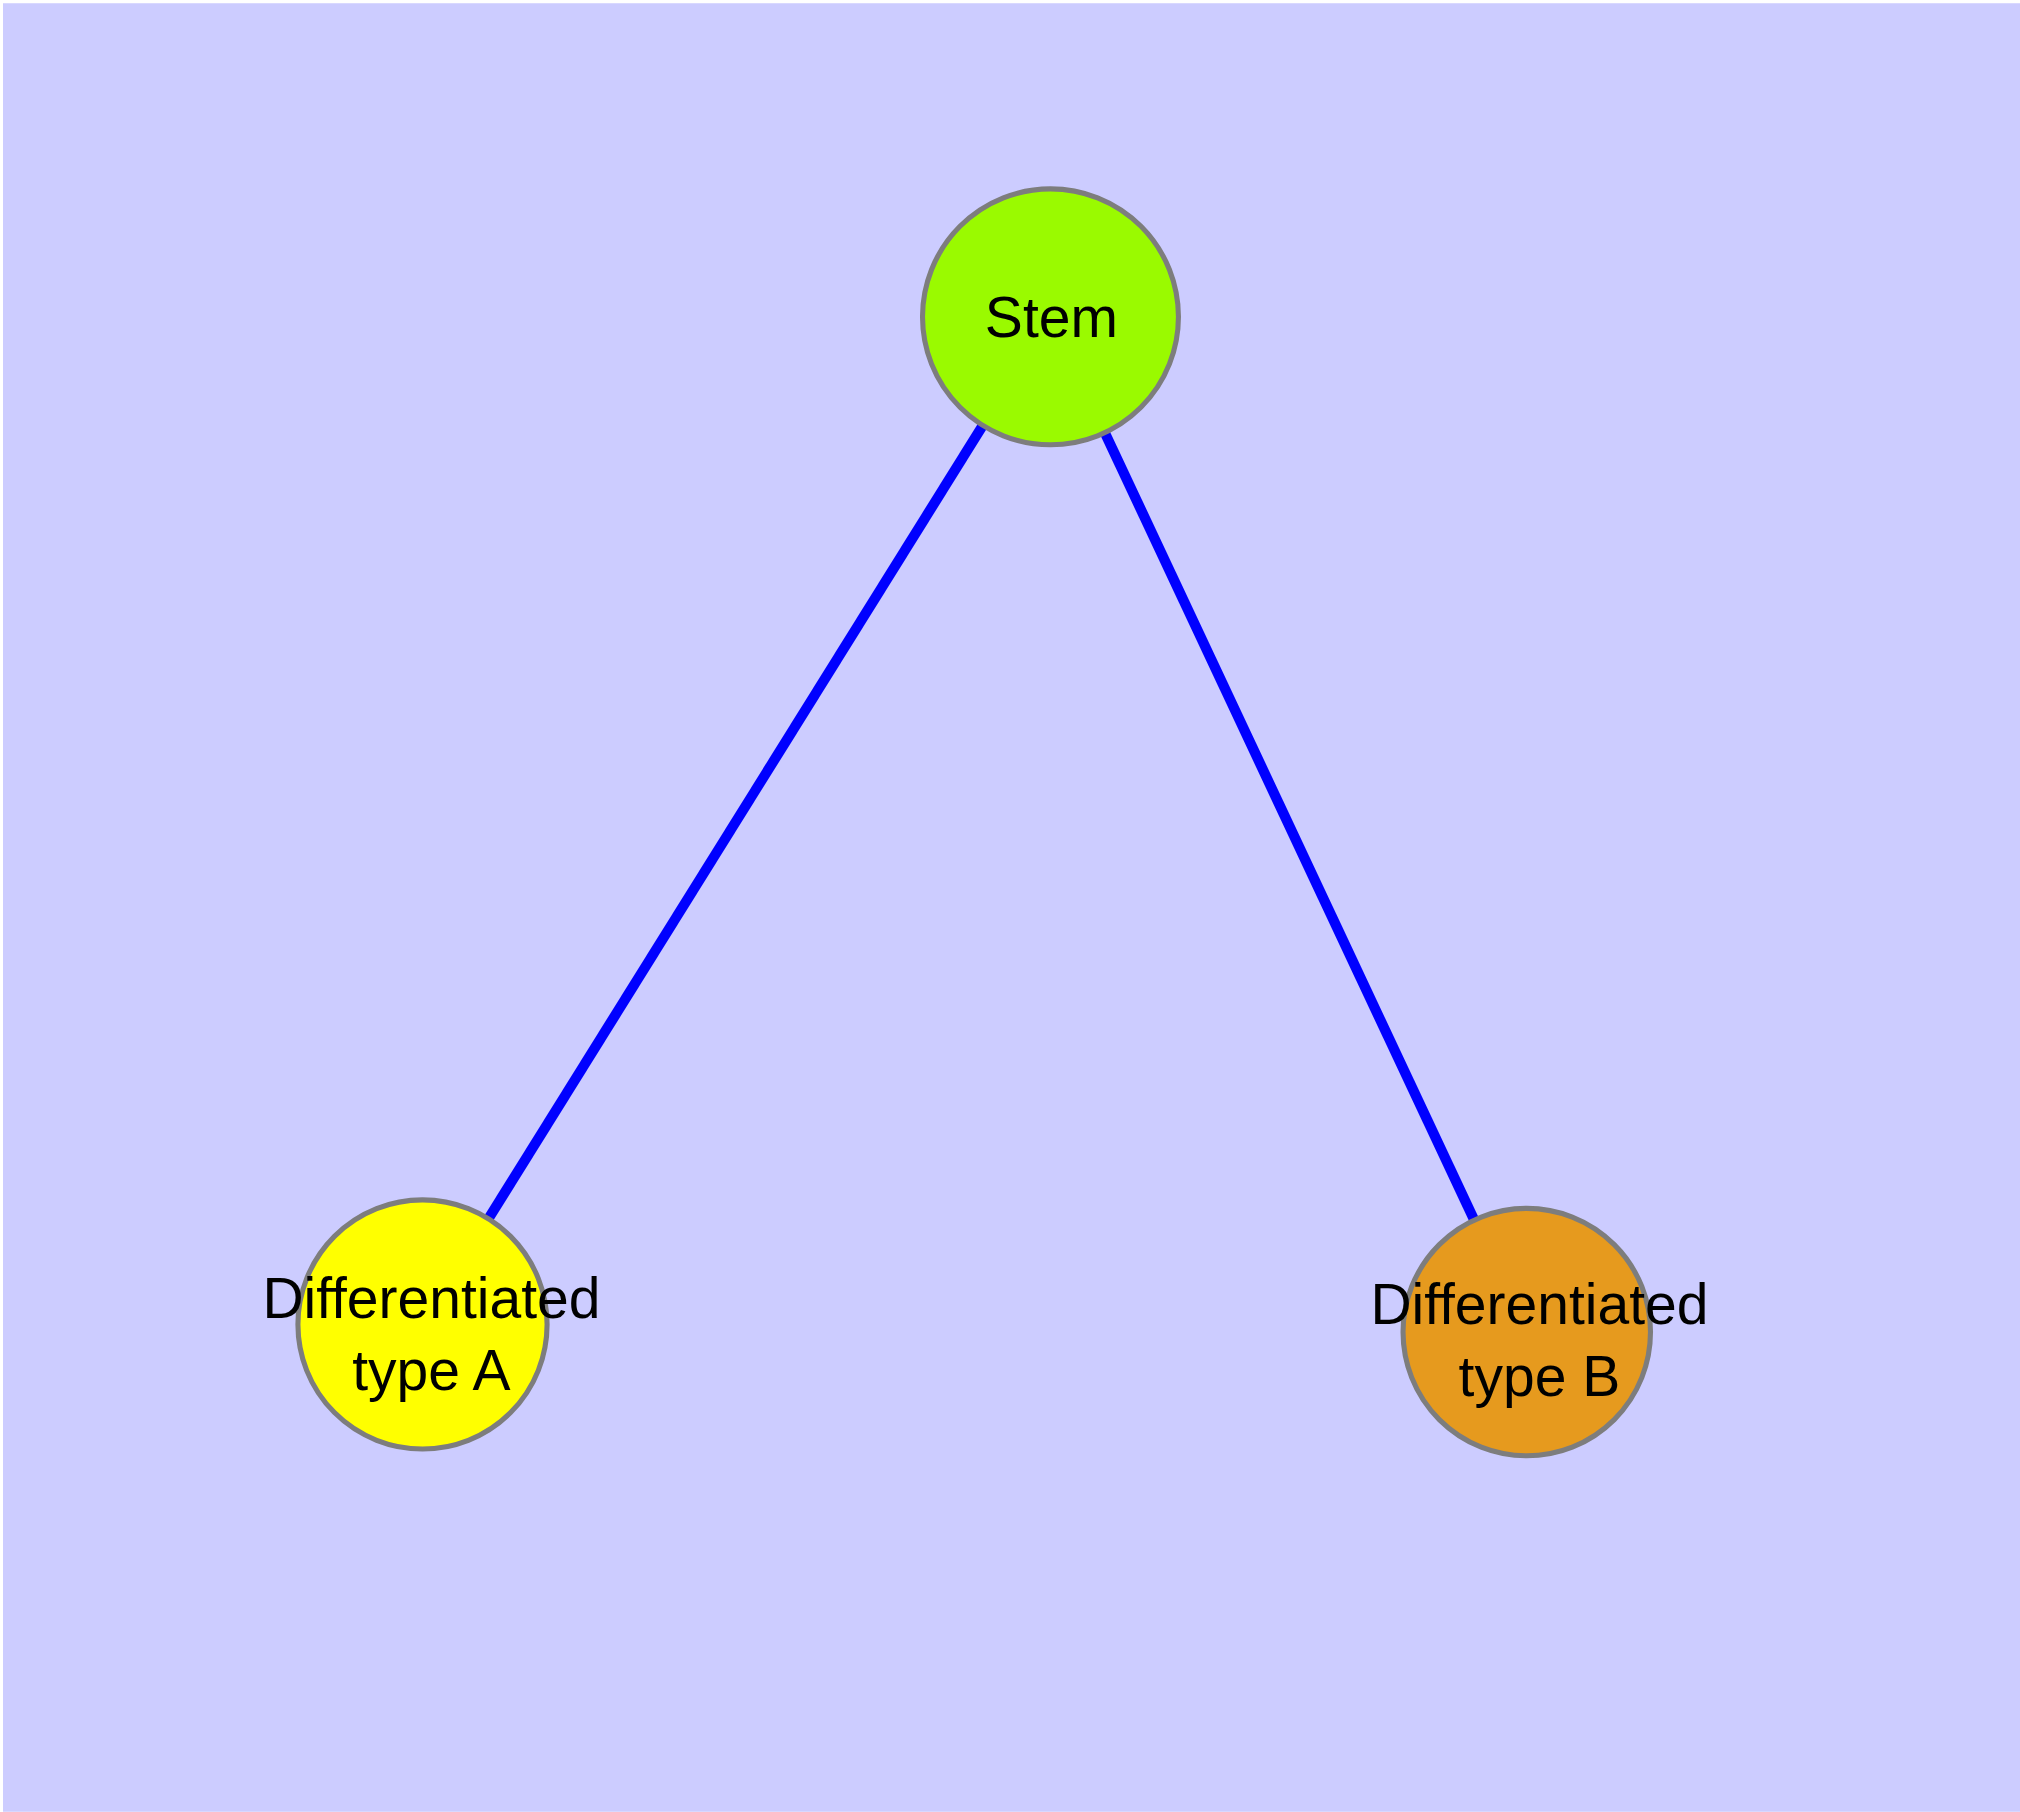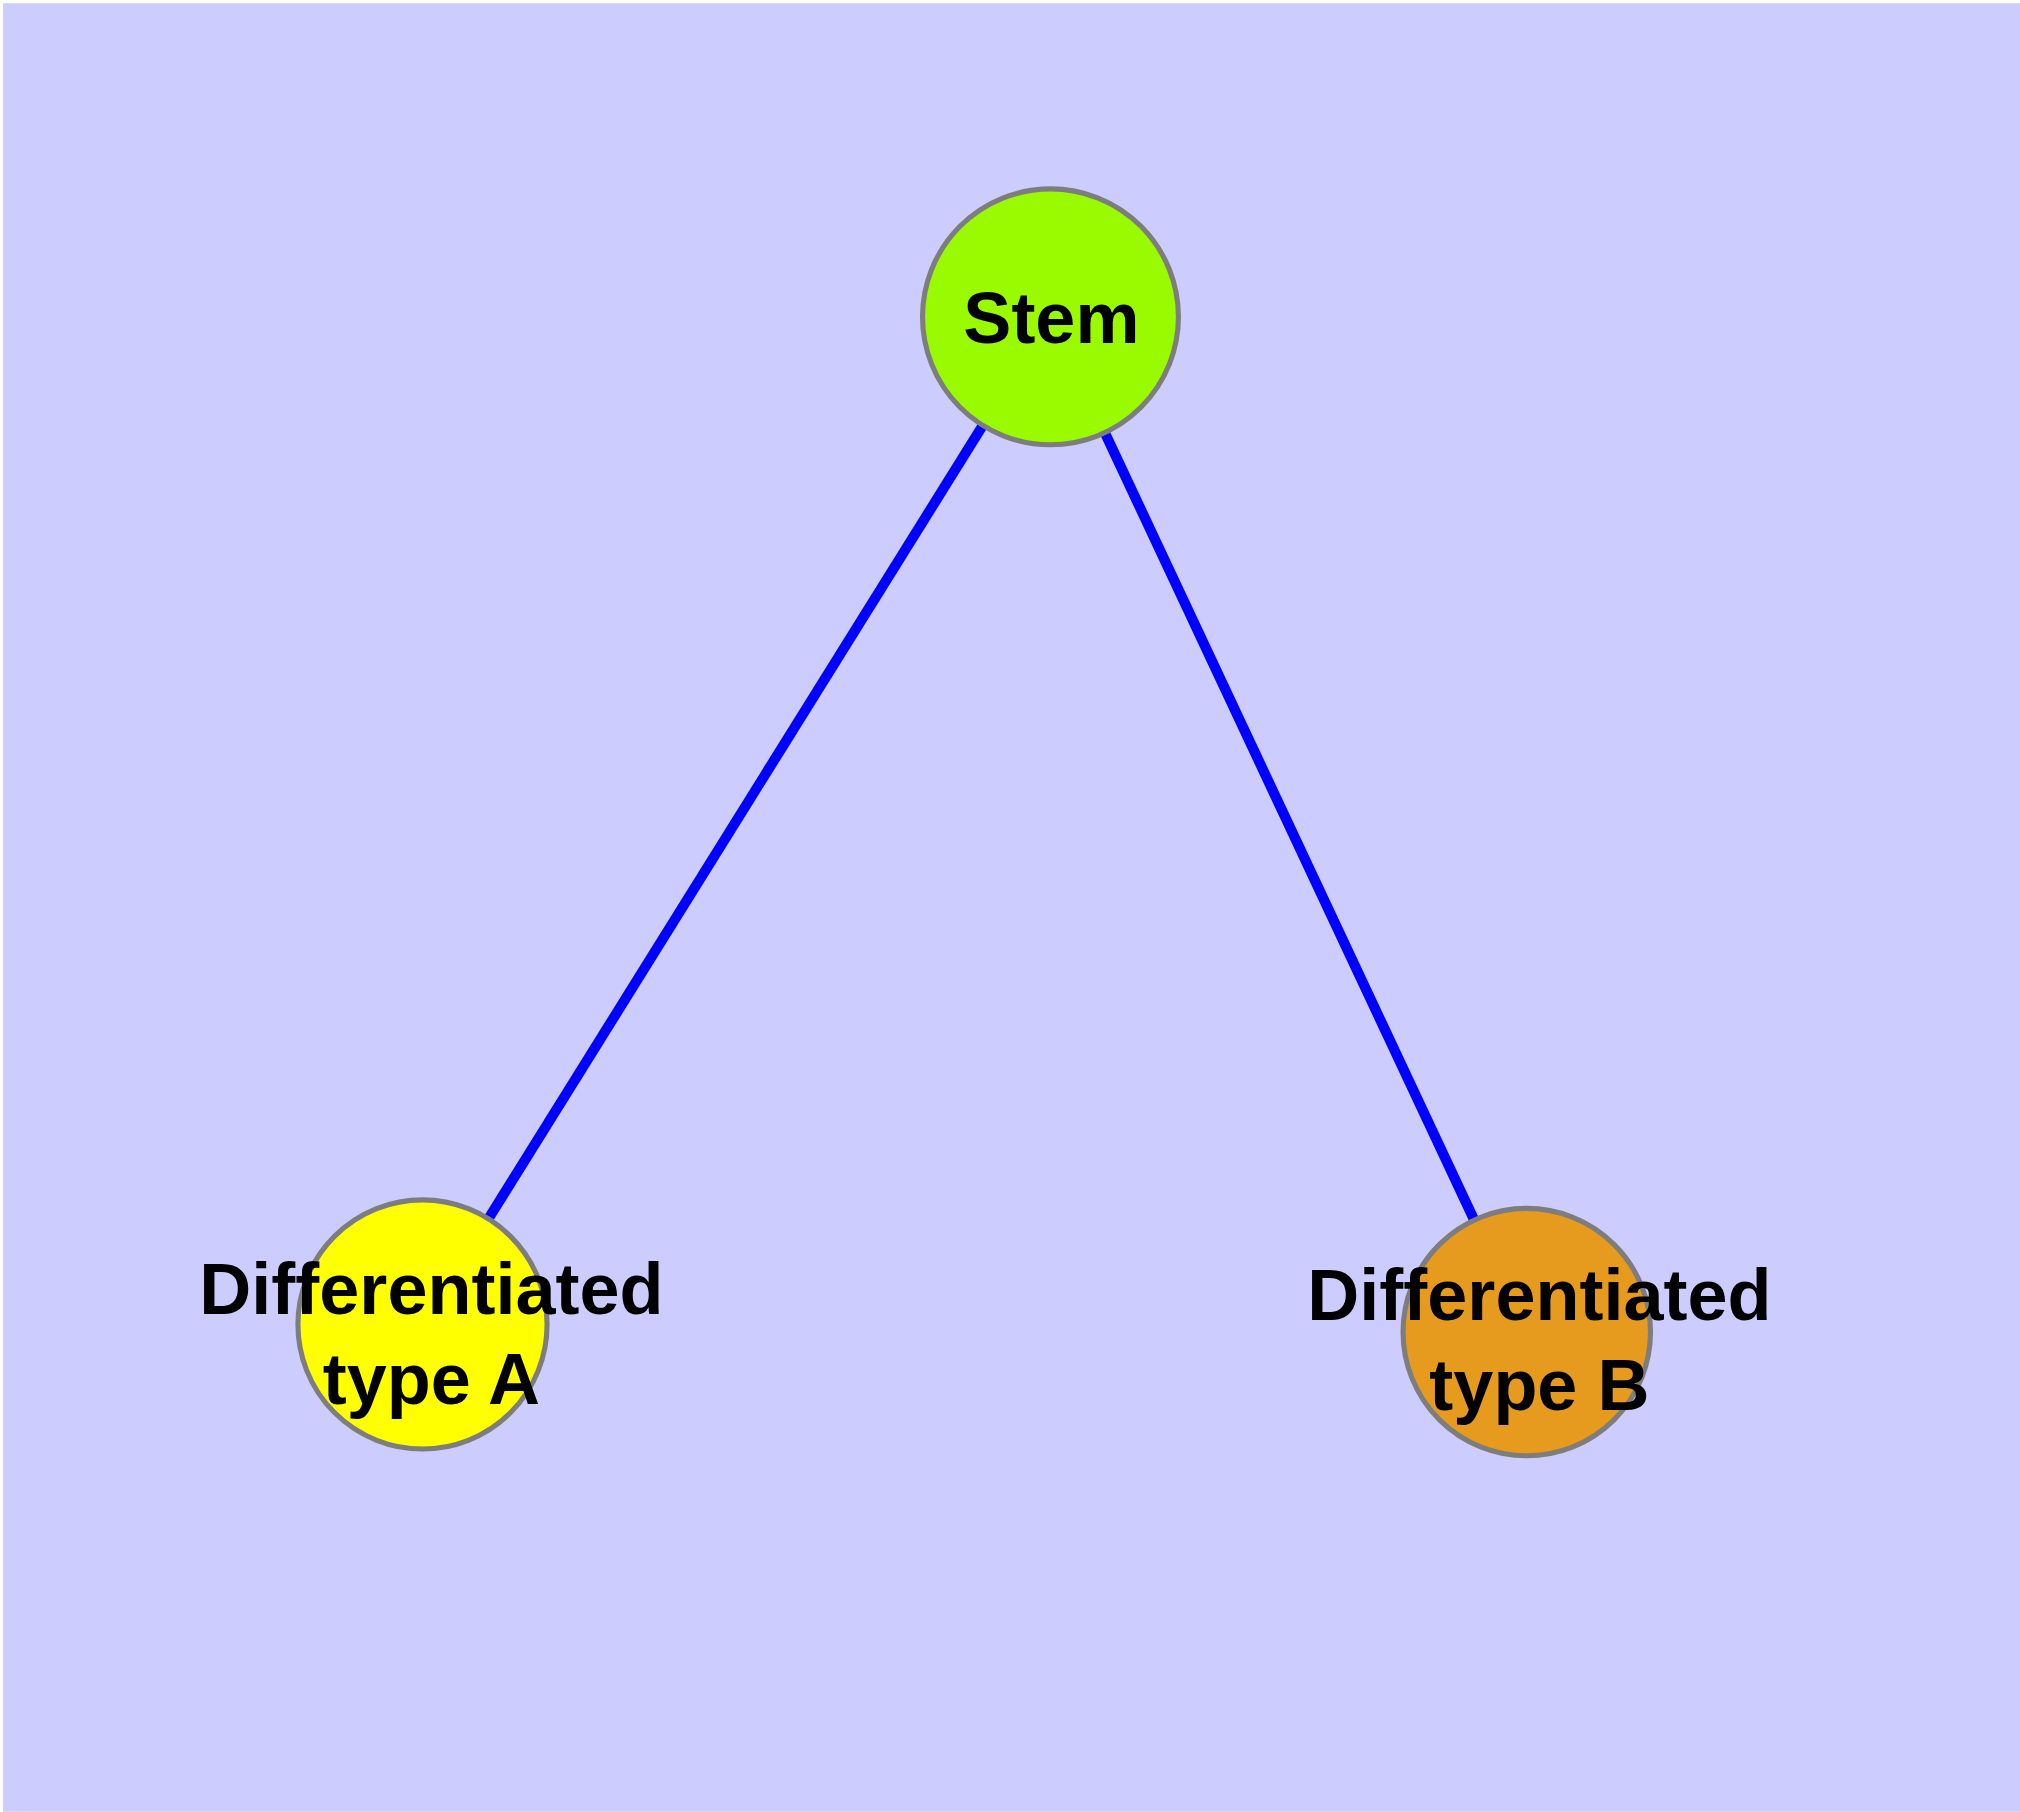--- a/index.html
+++ b/index.html
@@ -23,22 +23,22 @@
     top: 0;
     left: 0;
     width: 100%;
     height: 100%;
     display: block;
   }
   .node-label {
     position: absolute;
     transform: translate(-50%, -50%);
     color: #000000;
-    font-weight: bold;
-    font-size: 72px;
+    font-weight: normal;
+    font-size: 57px;
     line-height: 1.25;
     text-align: center;
     white-space: pre-line;
     letter-spacing: 0px;
   }
   .label-stem   { left: 1048px; top: 315px; }
   .label-diff-a { left: 428px;  top: 1331px; }
   .label-diff-b { left: 1536px; top: 1337px; }
 </style>
 </head>

